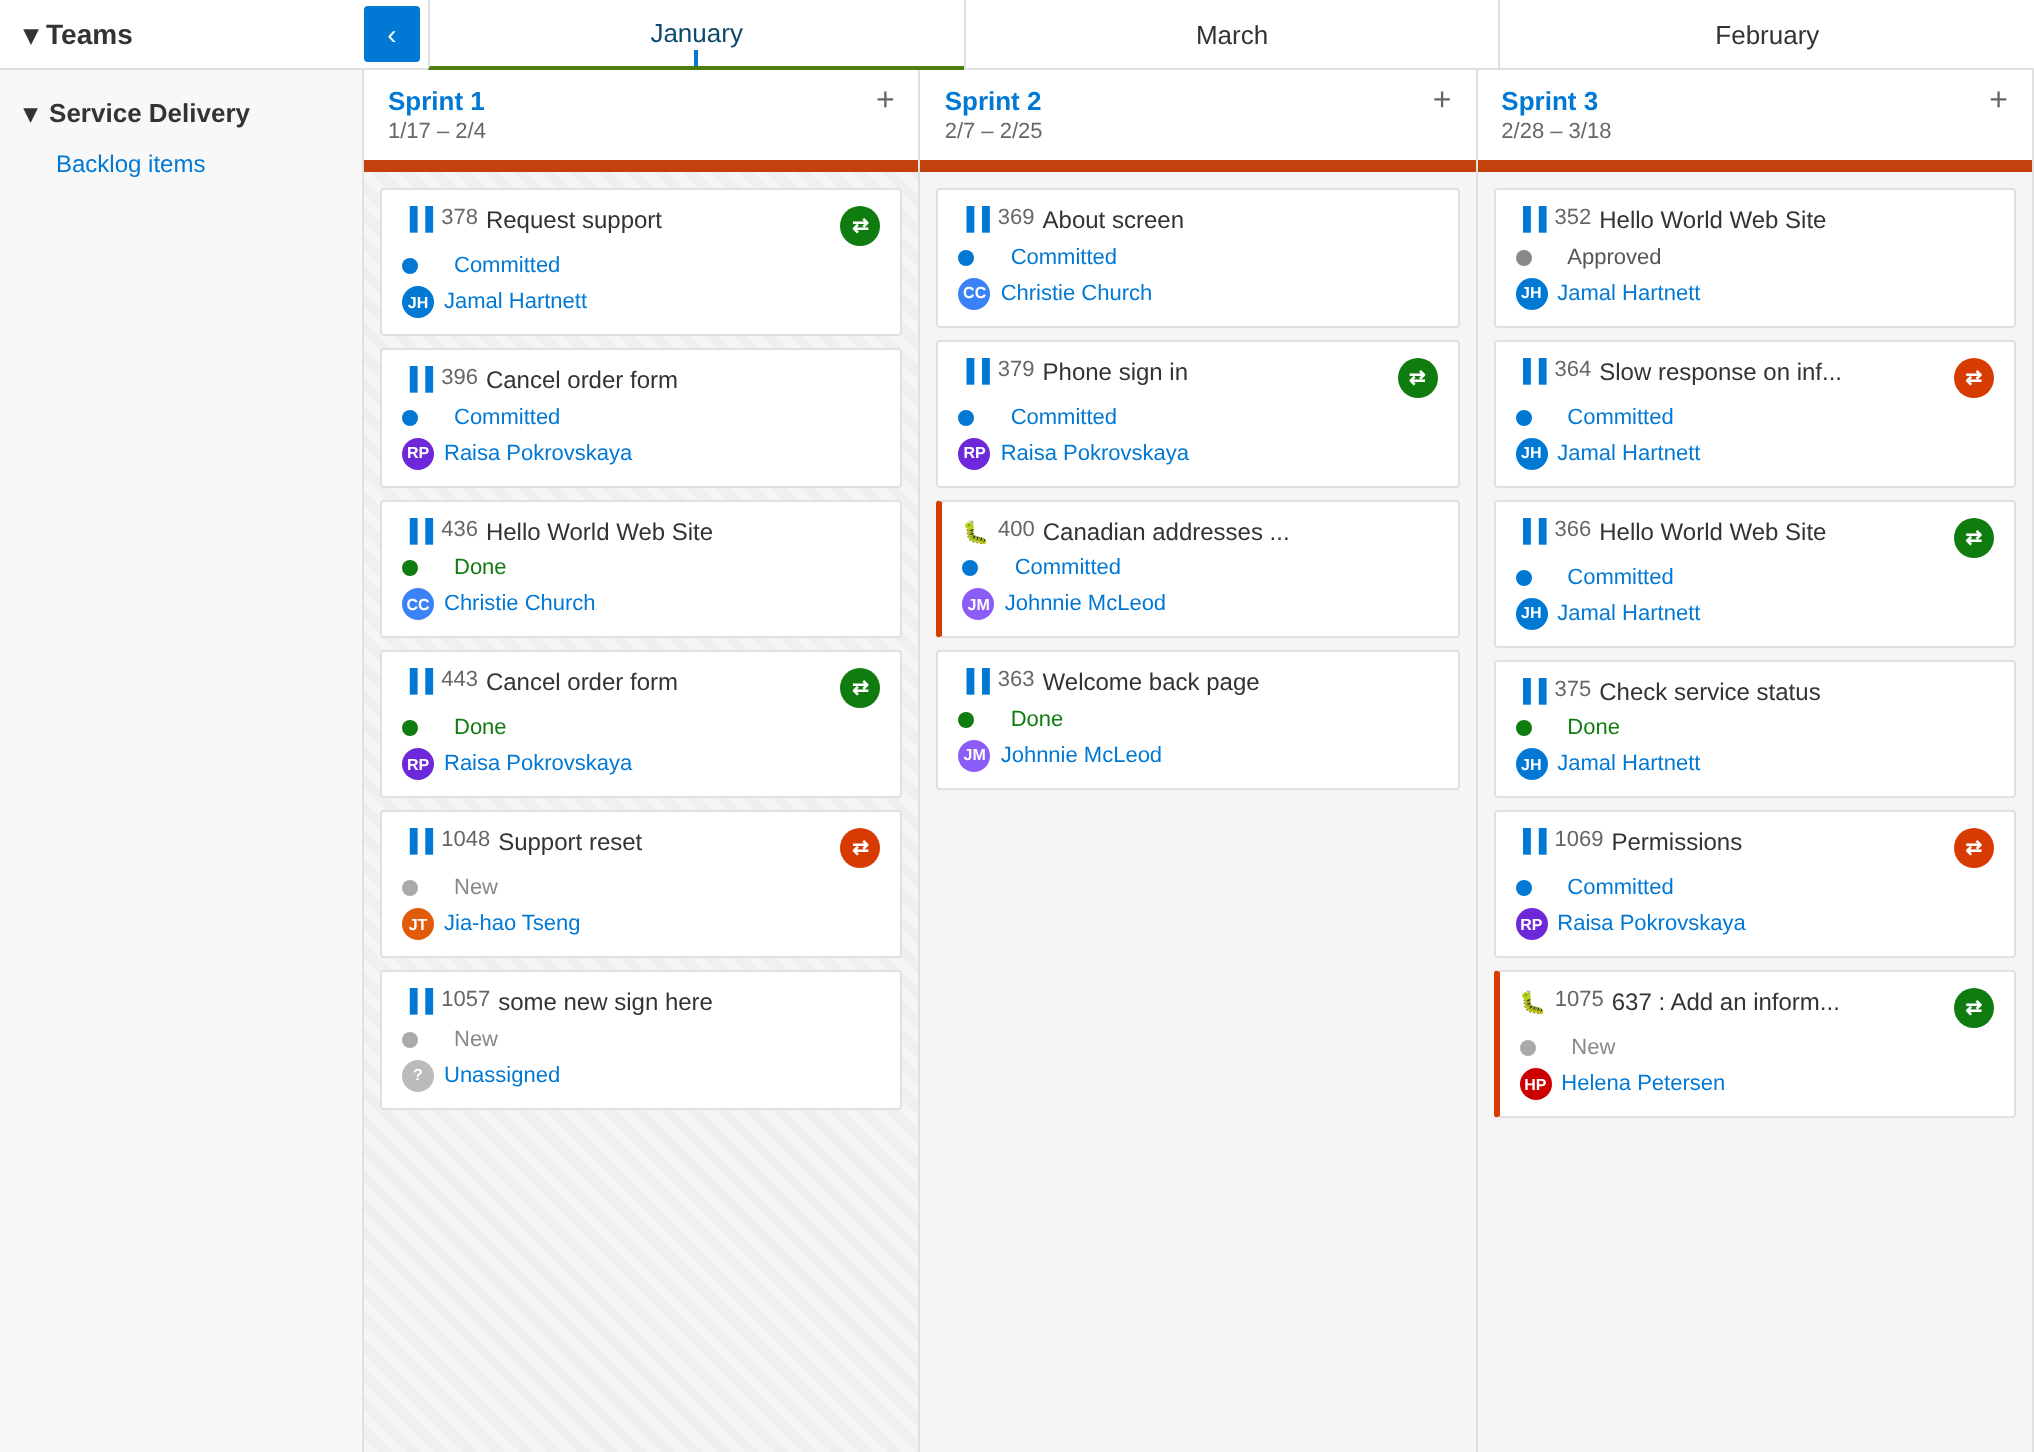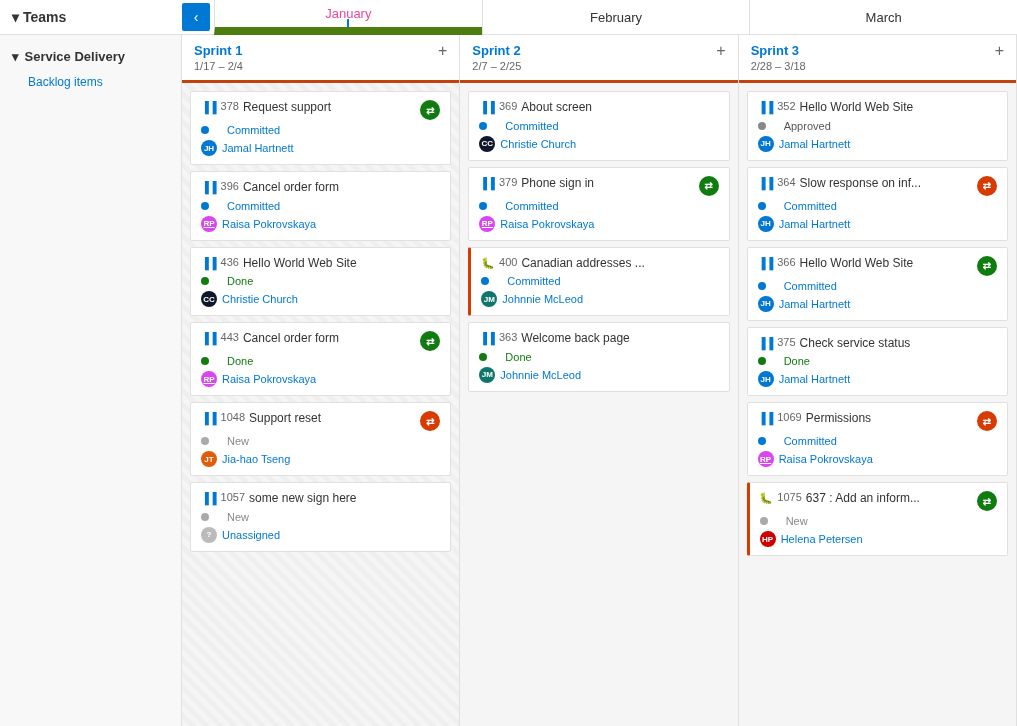--- a/index.html
+++ b/index.html
@@ -32,22 +32,22 @@
       display: flex;
       align-items: center;
       justify-content: center;
       font-size: 13px;
       color: #333;
       border-left: 1px solid #e0e0e0;
       height: 35px;
       position: relative;
     }
     .month-tab.active {
-      color: #ec4899;
-      border-bottom: 8px solid #4d7c0f;
+      color: #0c4a6e;
+      border-bottom: 2px solid #4d7c0f;
     }
     .nav-arrow {
       display: flex;
       align-items: center;
       justify-content: center;
       width: 28px;
       height: 28px;
       background: #0078d4;
       border-radius: 2px;
       color: white;
@@ -110,21 +110,21 @@
     .sprint-column {
       min-width: 250px;
       flex: 1;
       border-right: 1px solid #e0e0e0;
       display: flex;
       flex-direction: column;
     }
     .sprint-header {
       padding: 8px 12px;
       background: #fff;
-      border-bottom: 3px solid #c2410c;
+      border-bottom: 6px solid #c2410c;
       display: flex;
       align-items: flex-start;
       justify-content: space-between;
     }
     .sprint-title {
       font-size: 13px;
       font-weight: 600;
       color: #0078d4;
     }
     .sprint-dates {
@@ -239,23 +239,23 @@
       border-radius: 50%;
       font-size: 8px;
       display: flex;
       align-items: center;
       justify-content: center;
       color: white;
       font-weight: 600;
       flex-shrink: 0;
     }
     .avatar.jamal { background: #0078d4; }
-    .avatar.raisa { background: #d946ef; text-decoration: underline; }
-    .avatar.christie { background: #0f172a; }
-    .avatar.johnnie { background: #0f766e; }
+    .avatar.raisa { background: #6d28d9; }
+    .avatar.christie { background: #3b82f6; }
+    .avatar.johnnie { background: #8b5cf6; }
     .avatar.jia-hao { background: #e05b0a; }
     .avatar.helena { background: #c00; }
     .avatar.unassigned { background: #bbb; }
     .assignee-name {
       font-size: 11px;
       color: #0078d4;
     }
 
     
     .sprint-column:nth-child(1) .cards-container { background: repeating-linear-gradient(45deg, #f5f5f5, #f5f5f5 5px, #efefef 5px, #efefef 10px); }
@@ -268,24 +268,24 @@
     <span>▾</span>
     <span>Teams</span>
   </div>
   <div class="nav-arrow">‹</div>
   <div class="month-tabs">
     <div class="month-tab active">
       <span>January</span>
       <div class="blue-indicator"></div>
     </div>
     <div class="month-tab">
-      <span>February</span>
+      <span>March</span>
     </div>
     <div class="month-tab">
-      <span>March</span>
+      <span>February</span>
     </div>
   </div>
 </div>
 
 <div class="main-layout">
 
   <div class="sidebar">
     <div class="sidebar-section">
       <div class="sidebar-team">
         <span>▾</span>

